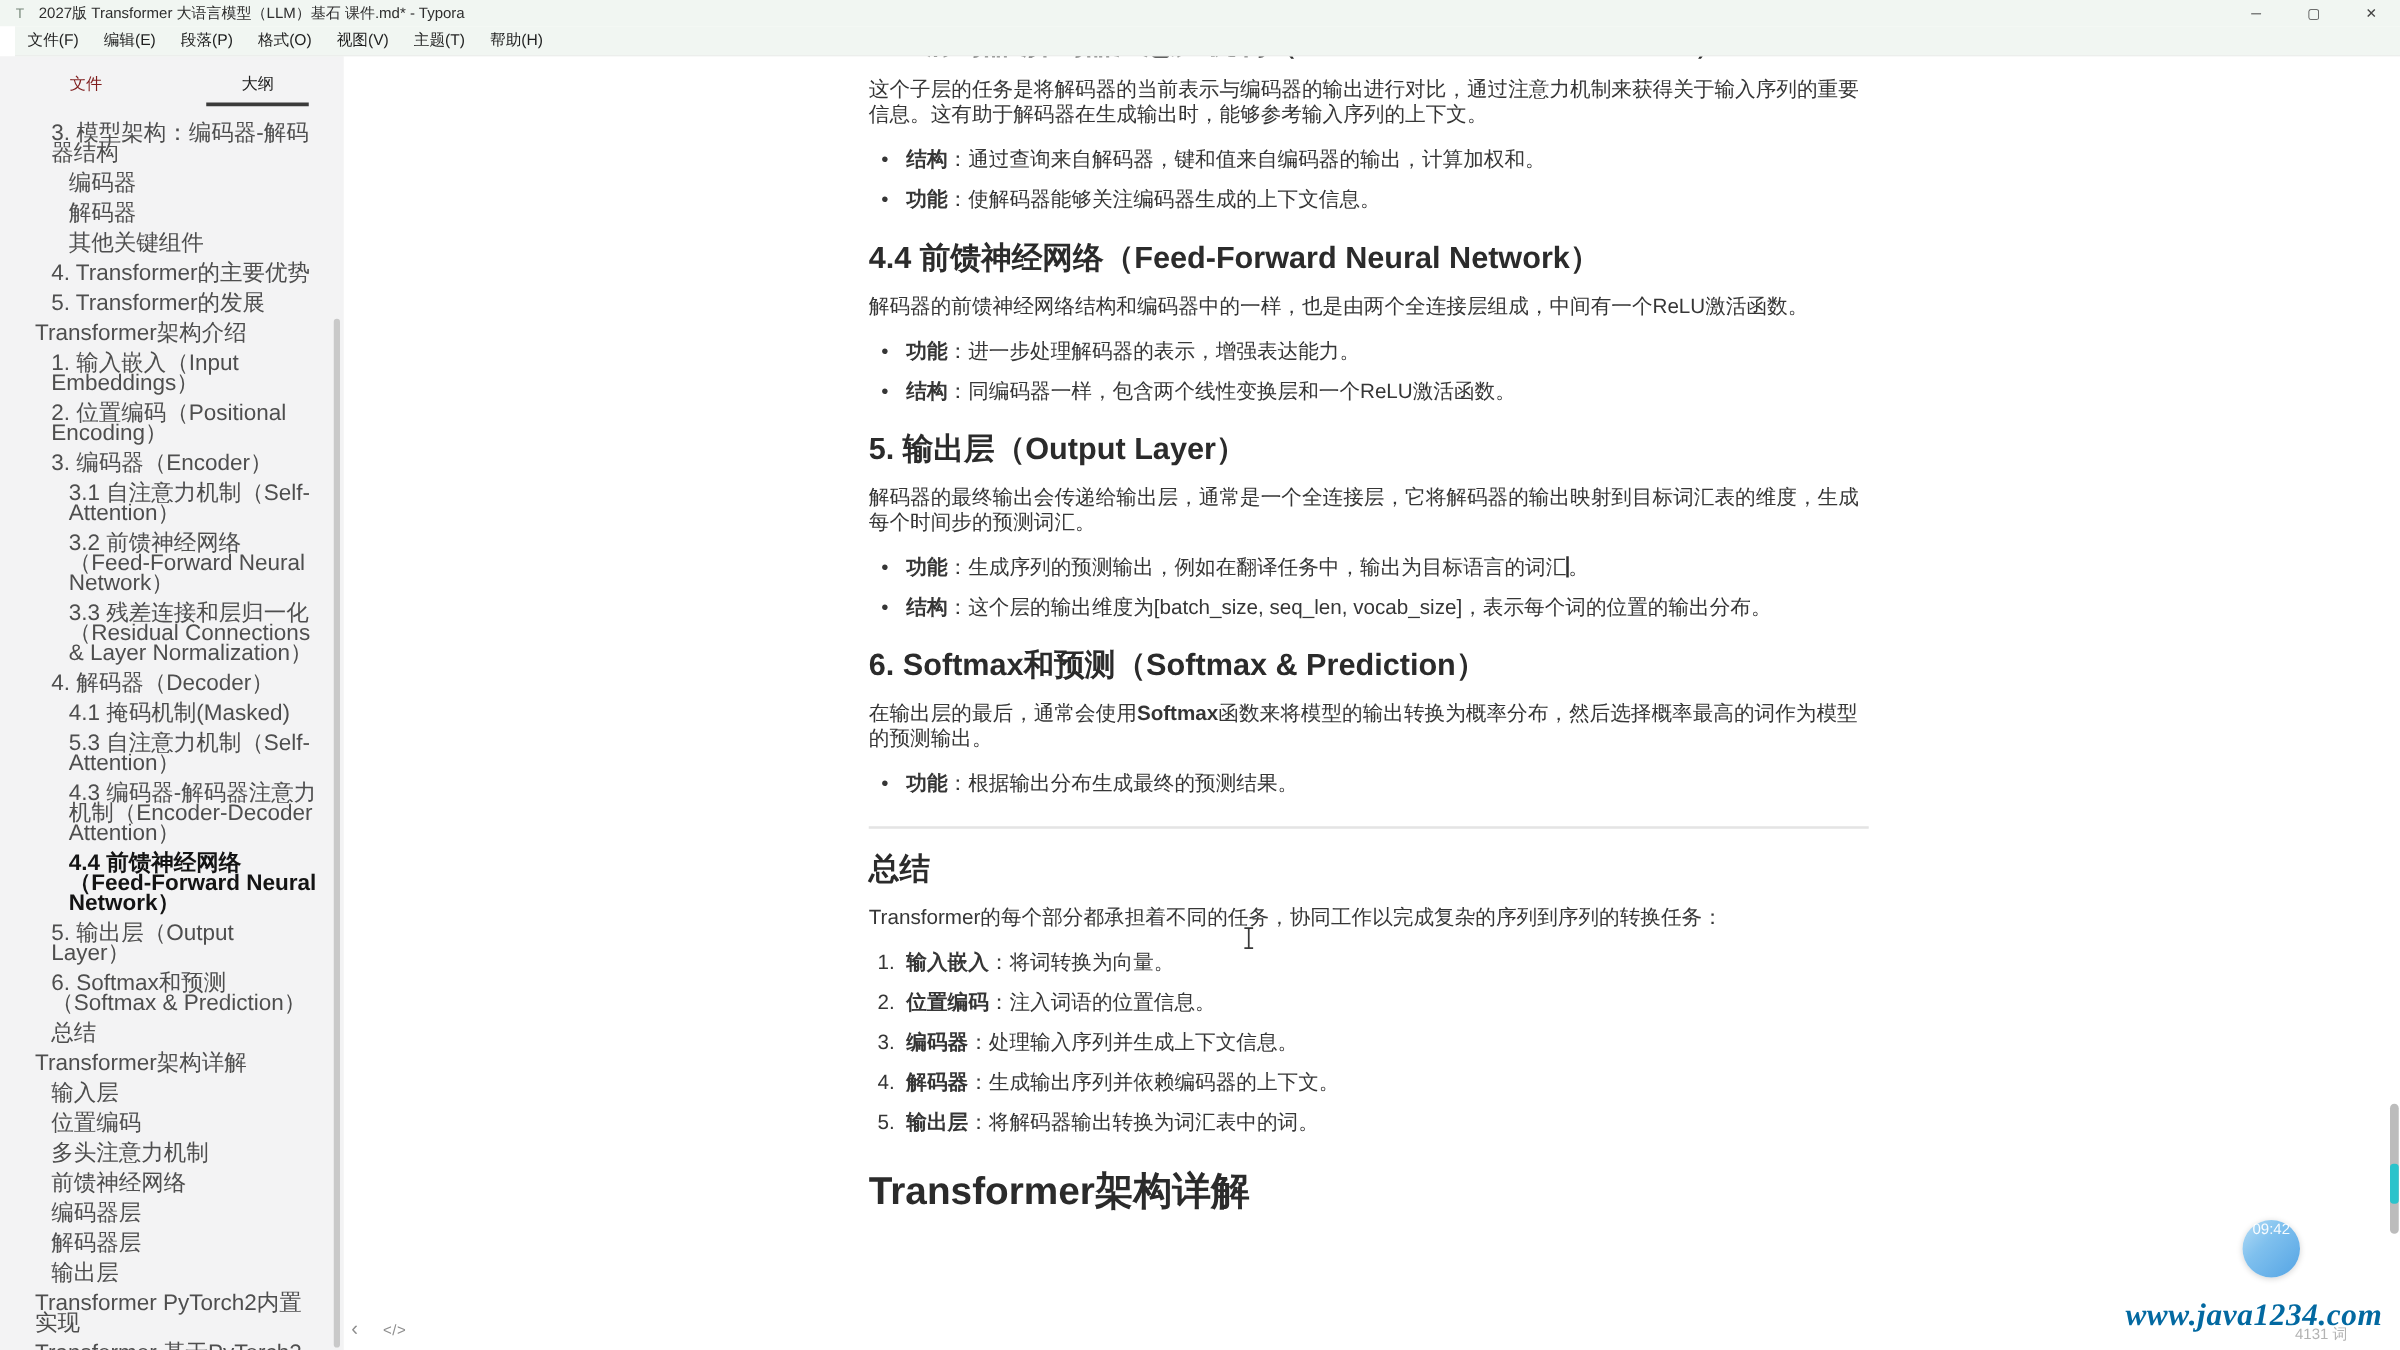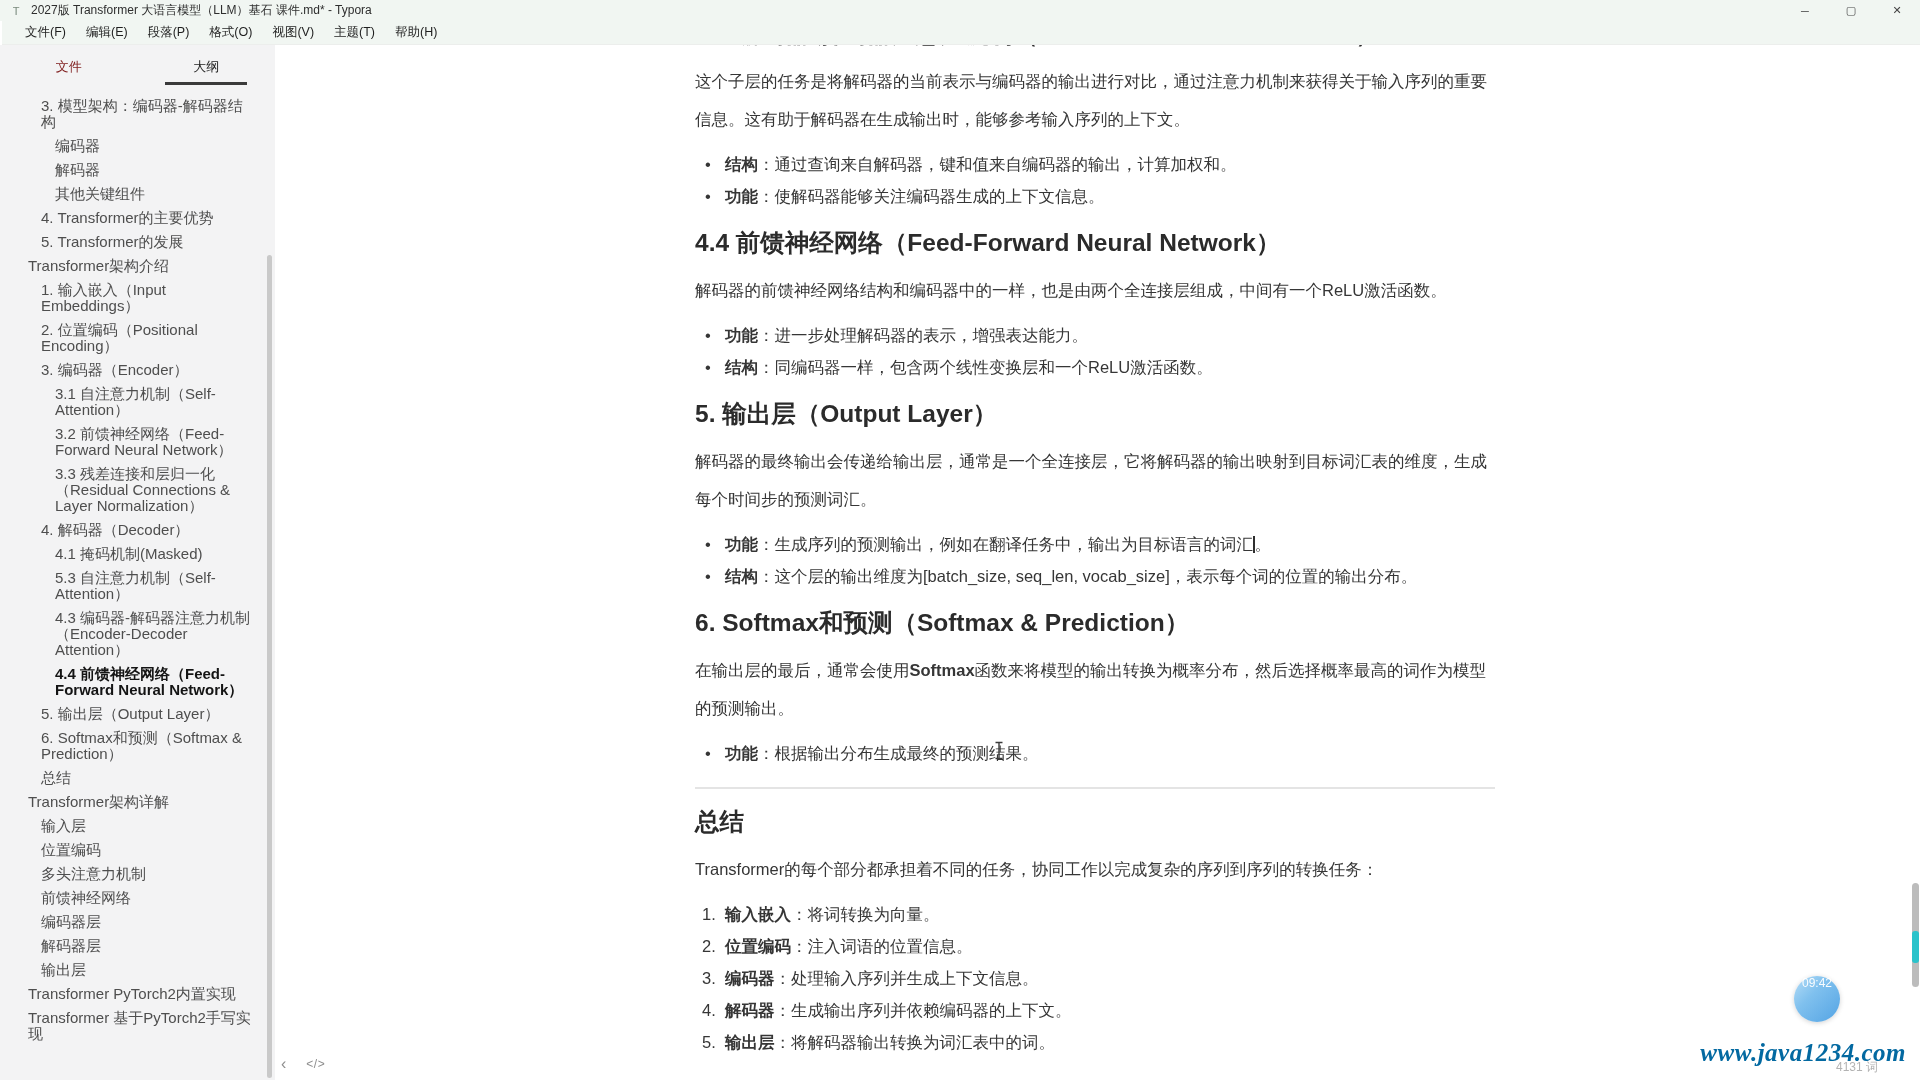--- a/index.html
+++ b/index.html
@@ -16,58 +16,58 @@
     position: absolute; top: 0; left: 0; right: 0; height: 21px;
     background: #f1f6f2; display: flex; align-items: center; padding-left: 8px; z-index: 10;
   }
   .app-icon { font-size: 11px; color: #7a8a7d; width: 16px; margin-right: 7px; text-align: center; }
   .win-title { font-size: 12px; color: #2e2e2e; }
   .win-controls { position: absolute; right: 0; top: 0; height: 21px; display: flex; }
   .win-btn { width: 46px; height: 21px; display: flex; align-items: center; justify-content: center; font-size: 11px; color: #444; }
 
   
   .menubar {
-    position: absolute; top: 21px; left: 2px; right: 0; height: 24px;
+    position: absolute; top: 21px; left: 12px; right: 0; height: 24px;
     background: #f1f6f2; border-bottom: 1px solid #eceeec;
-    display: flex; align-items: center; padding-left: 13px; z-index: 9;
+    display: flex; align-items: center; padding-left: 0; z-index: 9;
   }
   .menu-item { font-size: 12.5px; color: #1f1f1f; padding: 0 10px; }
 
   
   .sidebar {
     position: absolute; top: 45px; left: 0; bottom: 0; width: 275px;
     background: #f3f3f4; overflow: hidden; z-index: 5;
   }
   .side-tabs { display: flex; padding-top: 13px; }
   .side-tab { width: 50%; text-align: center; font-size: 13px; color: #7f1d1d; padding-bottom: 9px; position: relative; }
   .side-tab.active { color: #1d1d1d; }
   .tab-underline {
     position: absolute; left: 50%; transform: translateX(-50%); bottom: 0;
     width: 82px; height: 3px; background: #3a3a3a;
   }
   .outline { padding: 13px 20px 0 28px; }
-  .o-item { font-size: 15px; line-height: 16px; color: #4e4e4e; margin-bottom: 8px; }
+  .o-item { font-size: 18px; line-height: 16px; color: #4e4e4e; margin-bottom: 8px; }
   .o-item.l2 { padding-left: 13px; }
   .o-item.l3 { padding-left: 27px; }
   .o-item.active { font-weight: bold; color: #141414; }
   .side-scrollbar {
     position: absolute; right: 3px; top: 210px; bottom: 2px; width: 5px;
     background: #c9c9c9; border-radius: 3px;
   }
 
   
   .main {
     position: absolute; top: 45px; left: 275px; right: 0; bottom: 0;
     background: #fff; overflow: hidden;
   }
   .clip-line { position: absolute; left: 420px; top: 0; width: 800px; height: 5px; overflow: hidden; }
   .clip-line > div { font-size: 24.5px; font-weight: bold; color: #2d2d2d; margin-top: -28px; white-space: nowrap; }
 
   .doc { position: absolute; left: 420px; top: 5px; width: 800px; }
-  .doc p { font-size: 16.5px; line-height: 38px; margin: 12px 0; }
+  .doc p { font-size: 16.5px; line-height: 20px; margin: 12px 0; }
   .doc h2 { font-size: 24.5px; line-height: 33px; margin: 16px 0 10px; color: #2b2b2b; font-weight: bold; }
   .doc h1 { font-size: 31px; line-height: 42px; margin: 20px 0 0; color: #2b2b2b; font-weight: bold; }
   .doc ul, .doc ol { margin: 6px 0; list-style: none; }
   .doc li { font-size: 16.5px; line-height: 28px; margin: 4px 0; padding-left: 30px; position: relative; }
   .doc ul li::before { content: "\2022"; position: absolute; left: 10px; color: #363636; }
   .doc .num { position: absolute; left: 7px; }
   .doc b { font-weight: bold; }
   .doc hr { border: none; border-top: 2px solid #e4e4e4; margin: 20px 0 6px; }
   .caret { display: inline-block; width: 1.5px; height: 17px; background: #2f2f2f; vertical-align: -3px; }
 

